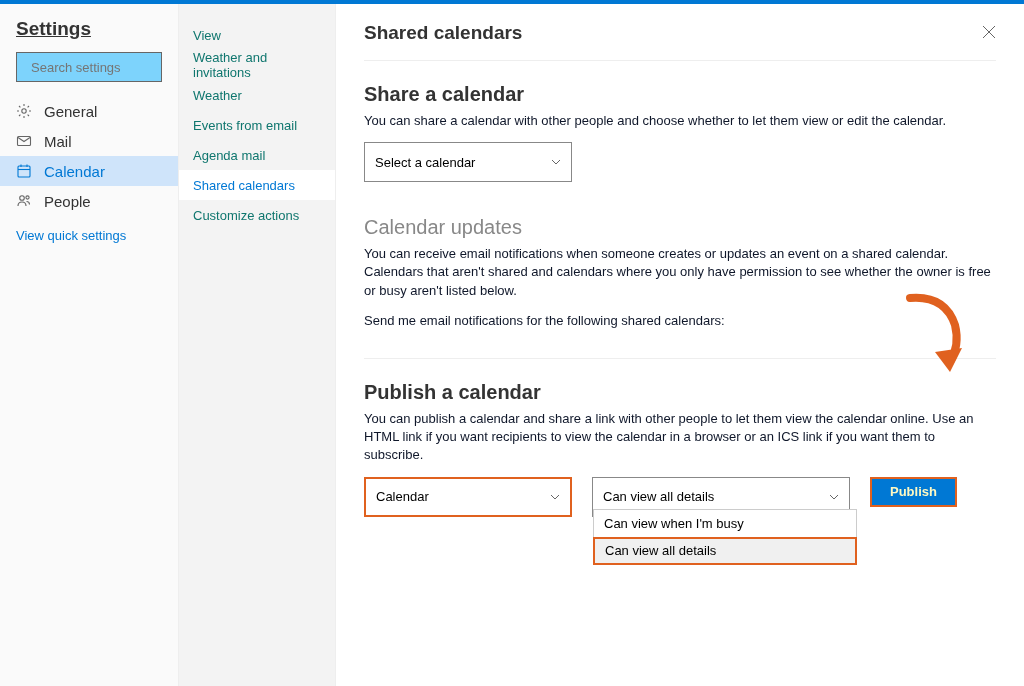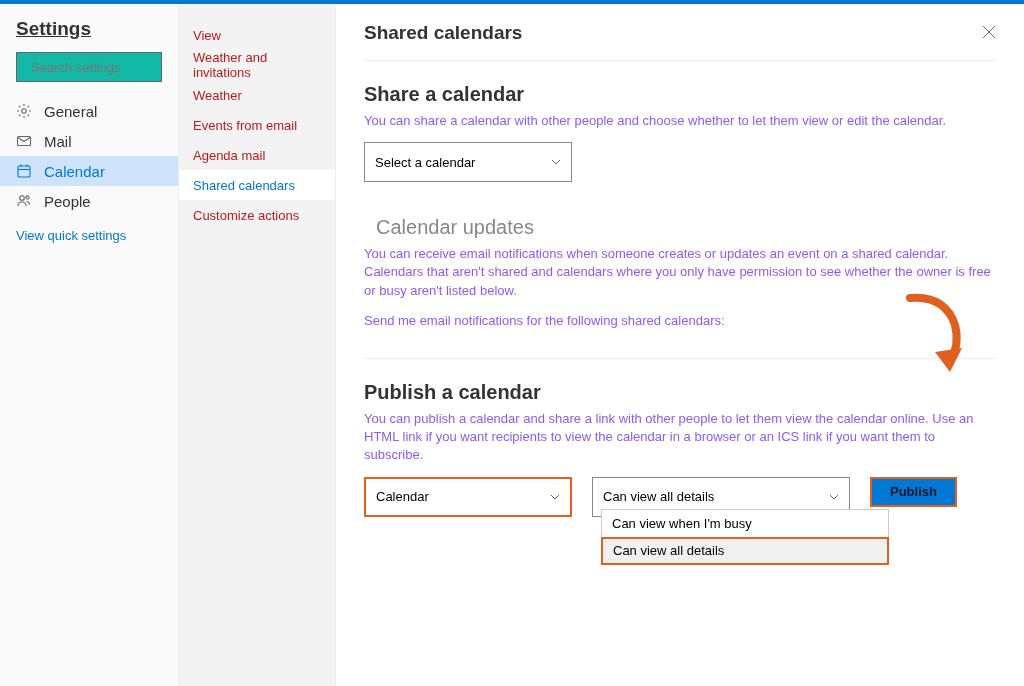--- a/index.html
+++ b/index.html
@@ -4,58 +4,58 @@
 <style>
 * { margin: 0; padding: 0; box-sizing: border-box; font-family: "Segoe UI", sans-serif; }
 body { width: 1024px; height: 686px; background: #fff; overflow: hidden; position: relative; }
 
 .top-border { height: 4px; background: #0078d4; width: 100%; }
 
 .container { display: flex; height: calc(100% - 4px); }
 
 .sidebar-1 { width: 178px; background: #fafafa; padding-top: 10px; }
 .sidebar-1 h1 { font-size: 19px; font-weight: 600; padding: 4px 16px 12px 16px; color: #333; text-decoration: underline; }
-.search-box { margin: 0 16px 14px 16px; border: 1px solid #666; height: 30px; display: flex; align-items: center; padding: 0 8px; background: #14b8a6; }
+.search-box { margin: 0 16px 14px 16px; border: 1px solid #666; height: 30px; display: flex; align-items: center; padding: 0 8px; background: #7dd3fc; }
 .search-box svg { width: 14px; height: 14px; margin-right: 6px; }
 .search-box input { border: none; outline: none; font-size: 13px; flex: 1; background: transparent; }
 
 .nav-item { display: flex; align-items: center; height: 30px; padding: 0 16px; font-size: 15px; color: #333; cursor: pointer; }
 .nav-item svg { width: 16px; height: 16px; margin-right: 12px; }
 .nav-item.active { background: #cfe4fa; color: #0078d4; }
 .nav-item.active svg { stroke: #0078d4; fill: none; }
 
 .quick-link { padding: 12px 16px; font-size: 13px; color: #0078d4; cursor: pointer; }
 
 .sidebar-2 { width: 158px; background: #f3f3f3; padding-top: 16px; border-left: 1px solid #eee; border-right: 1px solid #eee; }
-.sub-item { height: 30px; display: flex; align-items: center; padding: 0 14px; font-size: 13px; color: #b91c1c; cursor: pointer; }
+.sub-item { height: 30px; display: flex; align-items: center; padding: 0 14px; font-size: 13px; color: #0f766e; cursor: pointer; }
 .sub-item.active { background: #fff; color: #0078d4; }
 
 .main { flex: 1; padding: 18px 28px; position: relative; }
 .main-header { display: flex; justify-content: space-between; align-items: center; padding-bottom: 16px; border-bottom: 1px solid #eee; }
 .main-header h2 { font-size: 19px; font-weight: 600; color: #333; }
 .close-btn { font-size: 18px; color: #666; cursor: pointer; font-weight: 300; }
 
 .section-title { font-size: 20px; font-weight: 600; color: #333; margin-top: 22px; margin-bottom: 6px; }
-.section-title.muted { color: #888; font-weight: 400; margin-left: 12px; }
-.section-desc { font-size: 13px; color: #8b5cf6; line-height: 1.4; margin-bottom: 12px; }
+.section-title.muted { color: #888; font-weight: 400; }
+.section-desc { font-size: 13px; color: #0f172a; line-height: 1.4; margin-bottom: 12px; }
 
 .select-box { height: 40px; border: 1px solid #888; display: flex; align-items: center; justify-content: space-between; padding: 0 10px; font-size: 13px; background: #fff; cursor: pointer; }
 .select-box svg { width: 10px; height: 10px; }
 
 .select-calendar { width: 208px; }
 .hr { border: none; border-top: 1px solid #eee; margin-top: 28px; }
 
 .publish-row { display: flex; gap: 20px; align-items: flex-start; }
 .select-wrap { position: relative; }
 .select-cal { width: 208px; border: 2px solid #e0611f; }
 .select-perm { width: 258px; }
 
-.publish-btn { height: 30px; padding: 0 18px; background: #0078d4; color: #0f172a; border: 2px solid #e0611f; font-size: 13px; font-weight: 600; cursor: pointer; }
+.publish-btn { height: 30px; padding: 0 18px; background: #0078d4; color: #fef9c3; border: 2px solid #e0611f; font-size: 13px; font-weight: 600; cursor: pointer; }
 
-.dropdown-list { position: absolute; top: 32px; left: 9px; width: 288px; background: #fff; border: 1px solid #ccc; }
+.dropdown-list { position: absolute; top: 32px; left: 1px; width: 264px; background: #fff; border: 1px solid #ccc; }
 .dropdown-item { height: 28px; display: flex; align-items: center; padding: 0 10px; font-size: 13px; cursor: pointer; }
 .dropdown-item.highlight { background: #f0f0f0; border: 2px solid #e0611f; margin: -1px; }
 
 .arrow { position: absolute; top: 286px; right: 56px; width: 68px; height: 90px; }
 .arrow svg { width: 100%; height: 100%; }
 </style>
 </head>
 <body>
 
 <div class="top-border"></div>

